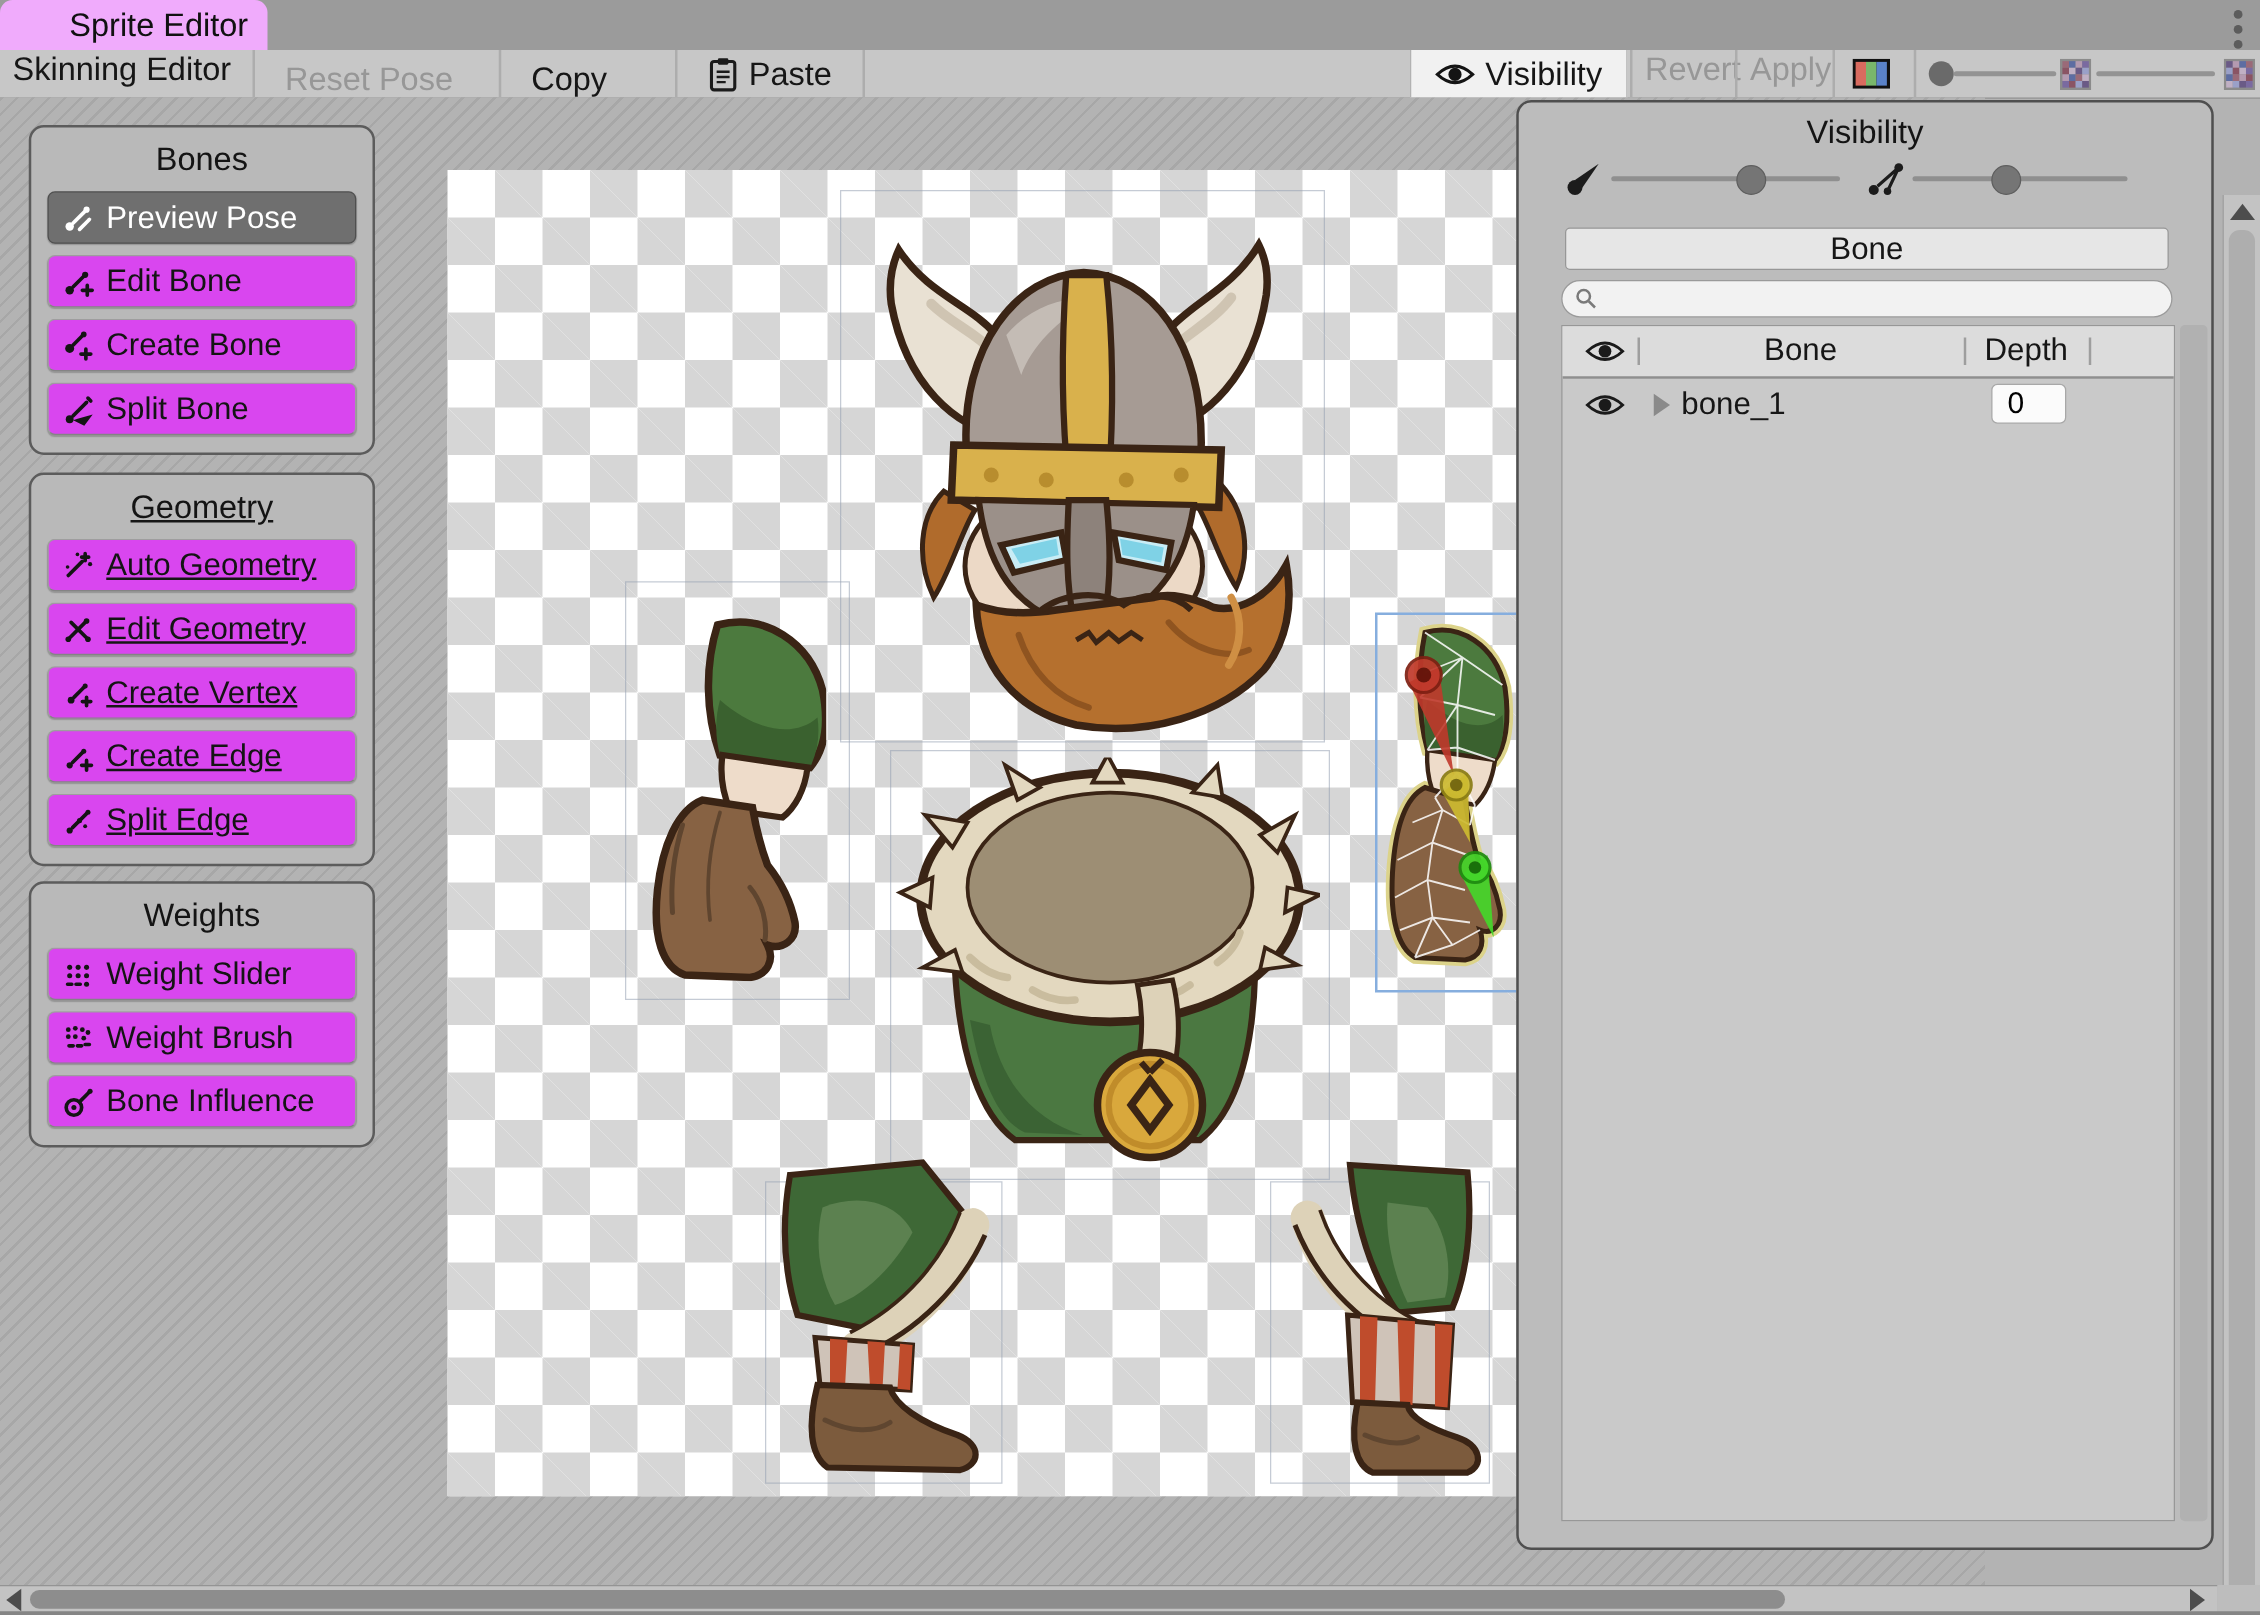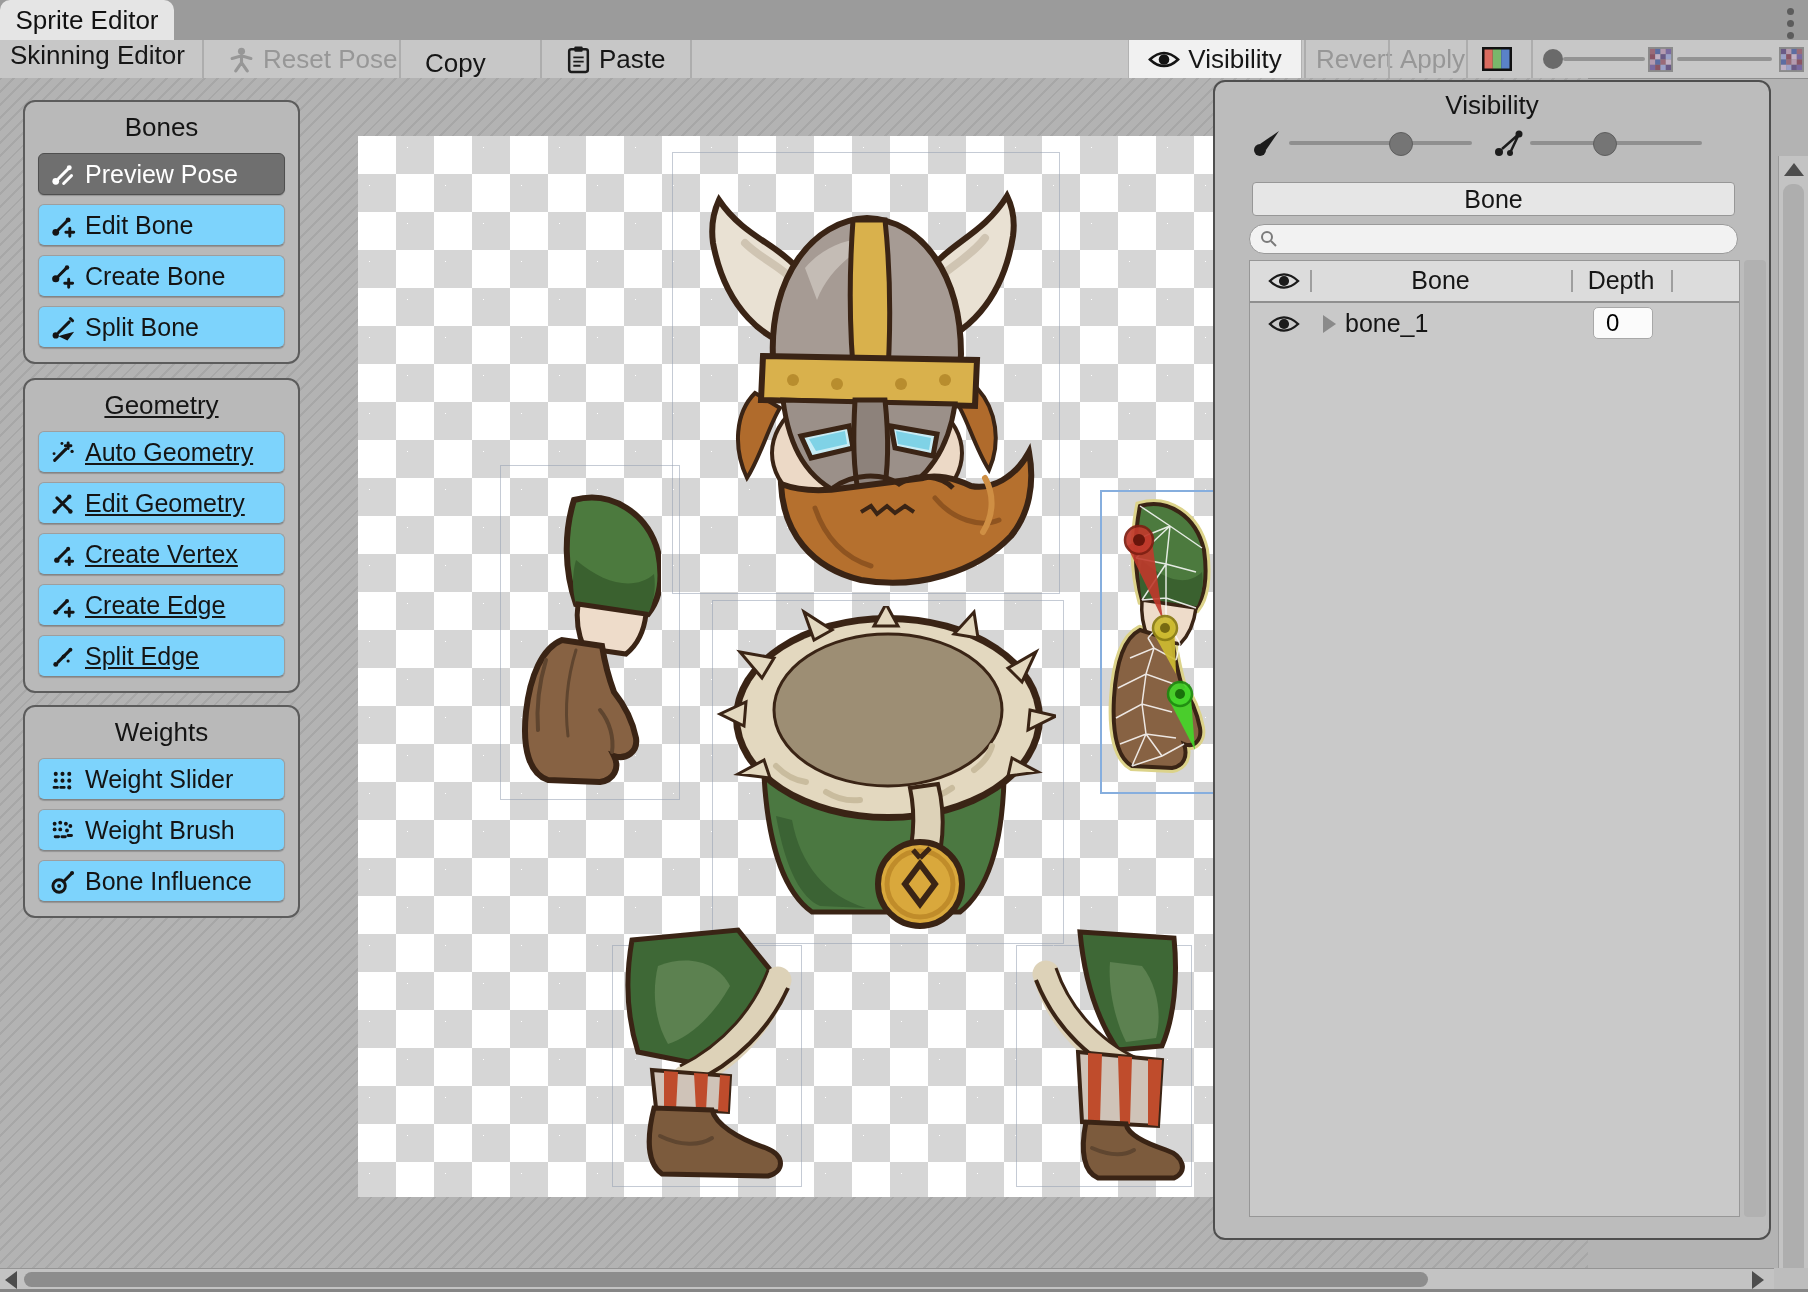--- a/index.html
+++ b/index.html
@@ -4,33 +4,33 @@
 <style>
   html,body{margin:0;padding:0;}
   body{width:1808px;height:1292px;overflow:hidden;font-family:"Liberation Sans",sans-serif;
        -webkit-font-smoothing:antialiased;color:#161616;}
   .abs{position:absolute;}
   .window{position:relative;width:1808px;height:1292px;background:#b3b3b3;}
 
   
   .titlebar{position:absolute;left:0;top:0;width:1808px;height:40px;background:#9b9b9b;
             border-bottom:1px solid #8a8a8a;}
-  .doc-tab{position:absolute;left:0;top:0;width:174px;height:40px;background:#e5e5e5;
+  .doc-tab{position:absolute;left:0;top:0;width:174px;height:40px;background:#f0abfc;
            border-radius:10px 10px 0 0;display:flex;align-items:center;justify-content:center;
-           font-size:26px;color:#111;}
+           font-size:26px;color:#111;padding-left:40px;}
   .kebab{position:absolute;left:1783px;top:6px;width:14px;height:32px;display:flex;
          flex-direction:column;align-items:center;gap:5px;padding-top:2px;}
   .kebab i{width:7px;height:7px;border-radius:50%;background:#5c5c5c;}
 
   
   .toolbar{position:absolute;left:0;top:40px;width:1808px;height:38px;background:#c7c7c7;
            border-bottom:1px solid #8e8e8e;font-size:26px;}
   .tbi{position:absolute;top:0;height:38px;display:flex;align-items:center;gap:8px;}
   .tbsep{position:absolute;top:0;width:2px;height:38px;background:#adadad;}
-  .disabled{color:#979797;}
+  .disabled{color:#979797;flex-direction:column;}
   .vis-btn{background:#f1f1f1;border-left:1px solid #b2b2b2;border-right:1px solid #b2b2b2;
            justify-content:center;}
   .caret{width:0;height:0;border-left:8px solid transparent;border-right:8px solid transparent;
          border-top:11px solid #2a2a2a;margin-top:3px;}
   .track{position:absolute;height:4px;background:#939393;border-radius:2px;}
   .knob{position:absolute;width:20px;height:20px;border-radius:50%;background:#6a6a6a;}
 
   
   .main{position:absolute;left:0;top:78px;width:1588px;height:1190px;background-color:#b3b3b3;
         background-image:repeating-linear-gradient(135deg,rgba(0,0,0,0.065) 0 2px,transparent 2px 9px);}
@@ -42,21 +42,21 @@
             linear-gradient(45deg,#d6d6d6 25%,transparent 25%,transparent 75%,#d6d6d6 75%),
             linear-gradient(45deg,#d6d6d6 25%,transparent 25%,transparent 75%,#d6d6d6 75%);
           background-size:76px 76px;background-position:0 0,38px 38px;}
   .guide{position:absolute;border:1px solid rgba(150,160,178,0.55);}
   .sel{position:absolute;border:2px solid #86aede;}
 
   
   .tpanel{position:absolute;left:23px;width:277px;background:#b9b9b9;border:2px solid #5c5c5c;
           border-radius:12px;box-sizing:border-box;padding:8px 13px 14px 13px;}
   .tpanel h3{margin:2px 0 10px 0;font-size:26px;font-weight:400;text-align:center;color:#141414;}
-  .toolbtn{height:40px;margin-top:9px;background:#7dd3fc;border:1px solid #9e9e9e;
+  .toolbtn{height:40px;margin-top:9px;background:#d946ef;border:1px solid #9e9e9e;
            border-bottom-color:#848484;border-radius:6px;display:flex;align-items:center;
            gap:9px;padding:0 10px;font-size:25px;color:#141414;box-shadow:0 1px 1px rgba(0,0,0,0.2);}
   .toolbtn:first-of-type{margin-top:0;}
   .toolbtn.sel-btn{background:#6f6f6f;border-color:#4f4f4f;color:#ffffff;}
   .toolbtn svg{flex:0 0 auto;}
 
   
   .vpanel{position:absolute;left:1213px;top:2px;width:558px;height:1160px;background:#bcbcbc;
           border:2px solid #4f4f4f;border-radius:12px;box-sizing:border-box;}
   .vtitle{position:absolute;left:0;top:8px;width:100%;text-align:center;font-size:26px;color:#141414;}

